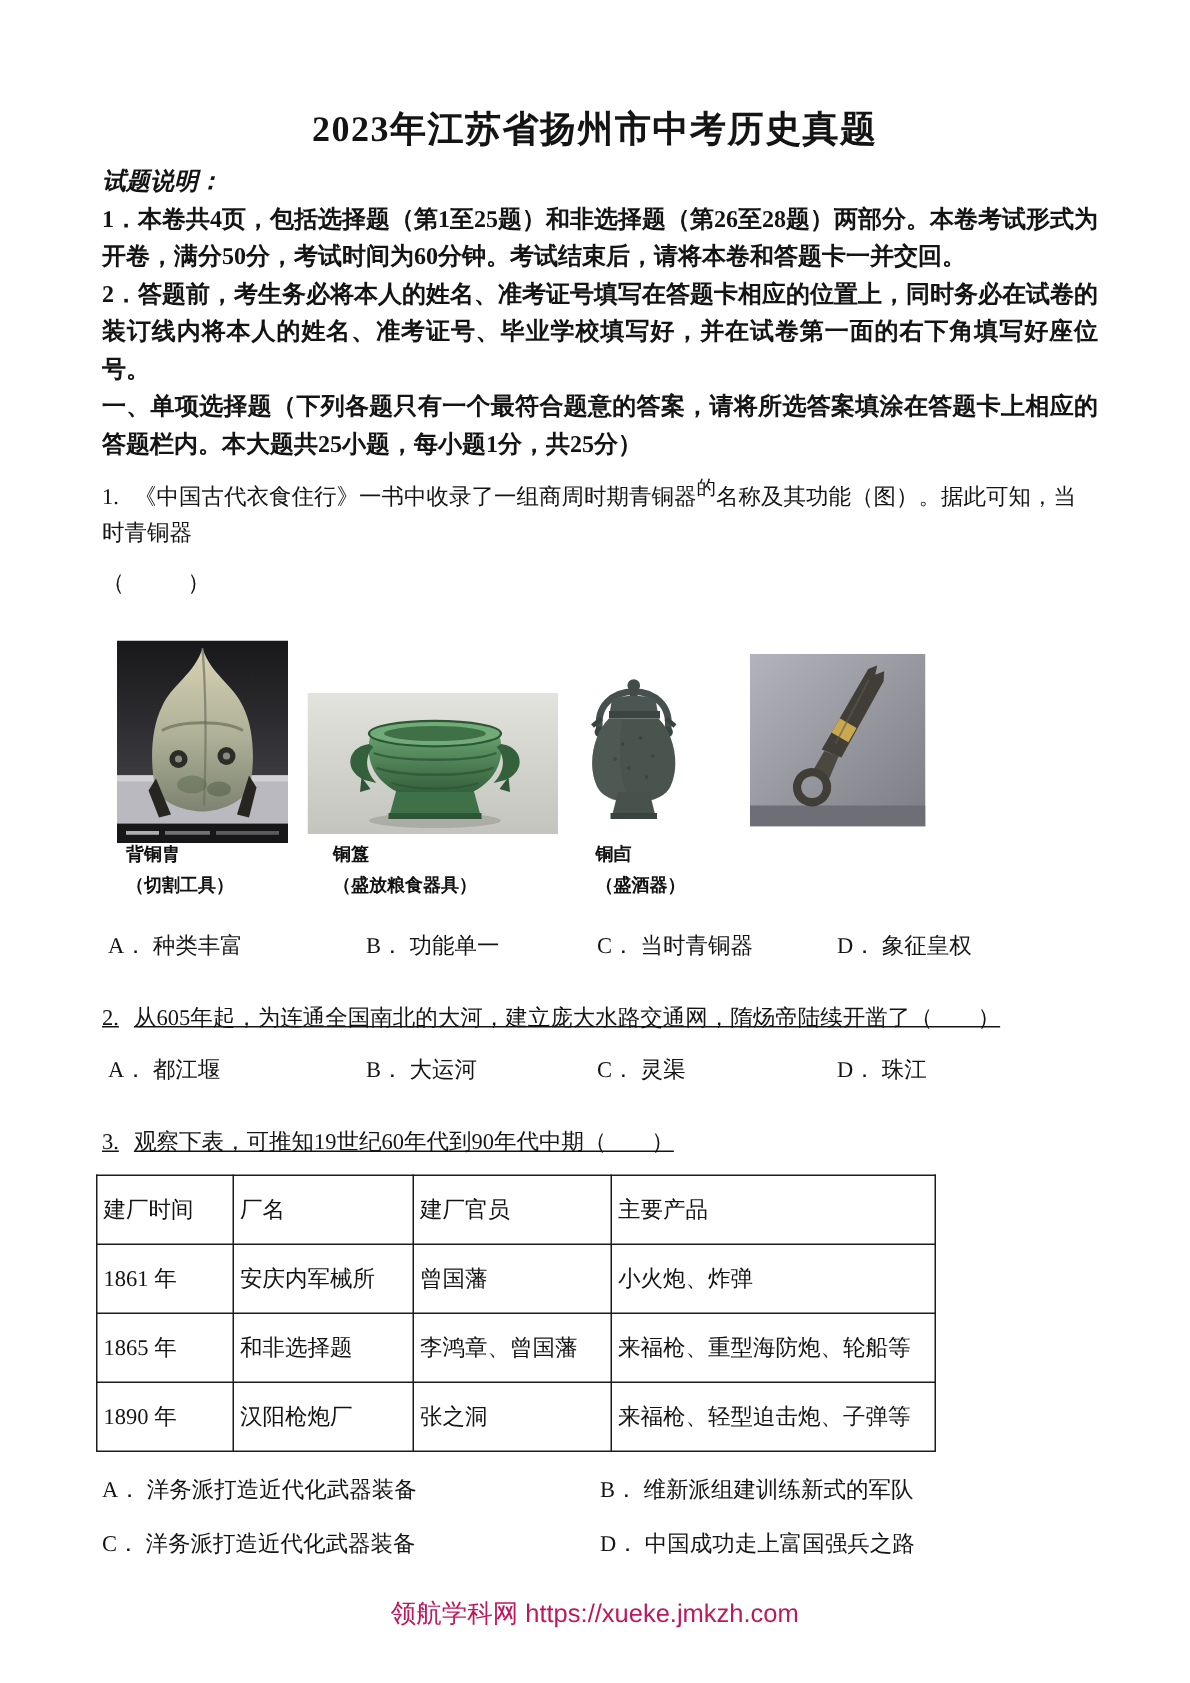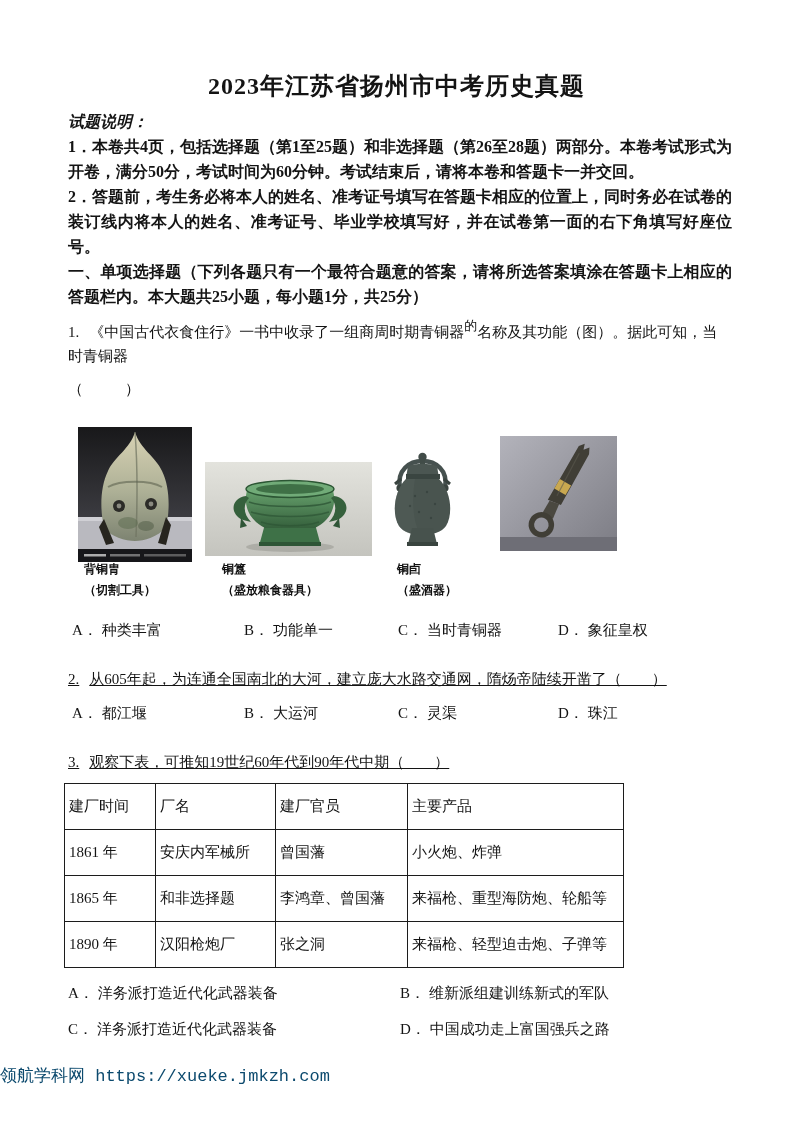--- a/index.html
+++ b/index.html
@@ -22,22 +22,22 @@
   .olabel{margin-right:4px;}
   .p1{left:4px}.p2{left:176px}.p3{left:330px}.p4{left:490px}
   .pL{left:0}.pR{left:332px}
   .q2row{margin-top:25px;text-decoration:underline;}
   .q3table{border-collapse:collapse;margin:9px 0 0 -4px;font-size:15px;table-layout:fixed;}
   .q3table th,.q3table td{border:1.6px solid #1c1c1c;text-align:left;vertical-align:middle;
        font-weight:normal;height:45px;padding:0 4px;overflow:hidden;}
   .c1{width:82px}.c2{width:111px}.c3{width:123px}.c4{width:207px}
   .q3opts{margin-top:16px;}
   .q3opts2{margin-top:15px;}
-  .footer{position:absolute;left:0;top:1064px;width:100%;text-align:left;
-       font-family:Liberation Mono, monospace;font-size:17px;color:#0c4a6e;}
+  .footer{position:absolute;left:0;top:1064px;width:100%;text-align:center;
+       font-family:Liberation Sans, sans-serif;font-size:17px;color:#be185d;}
 </style>
 </head>
 <body>
 
 <div class="page">
 
   <h1 class="title">2023年江苏省扬州市中考历史真题</h1>
 
   <div class="content">
 

